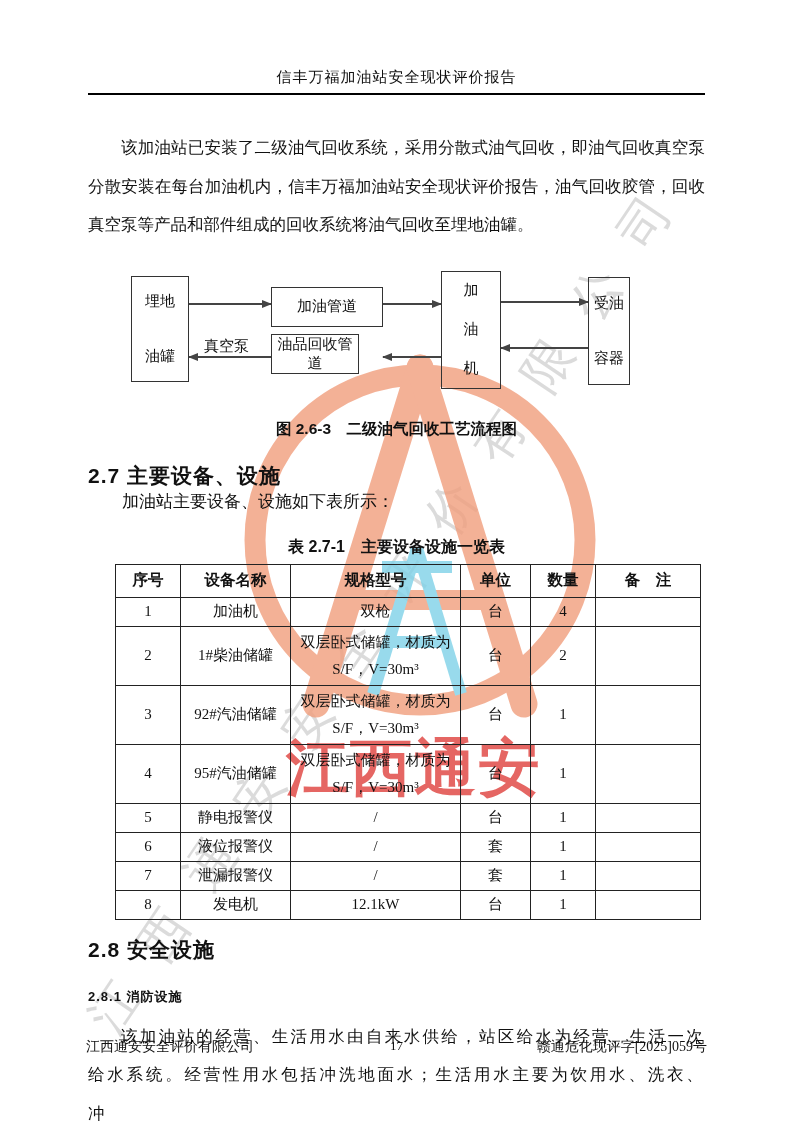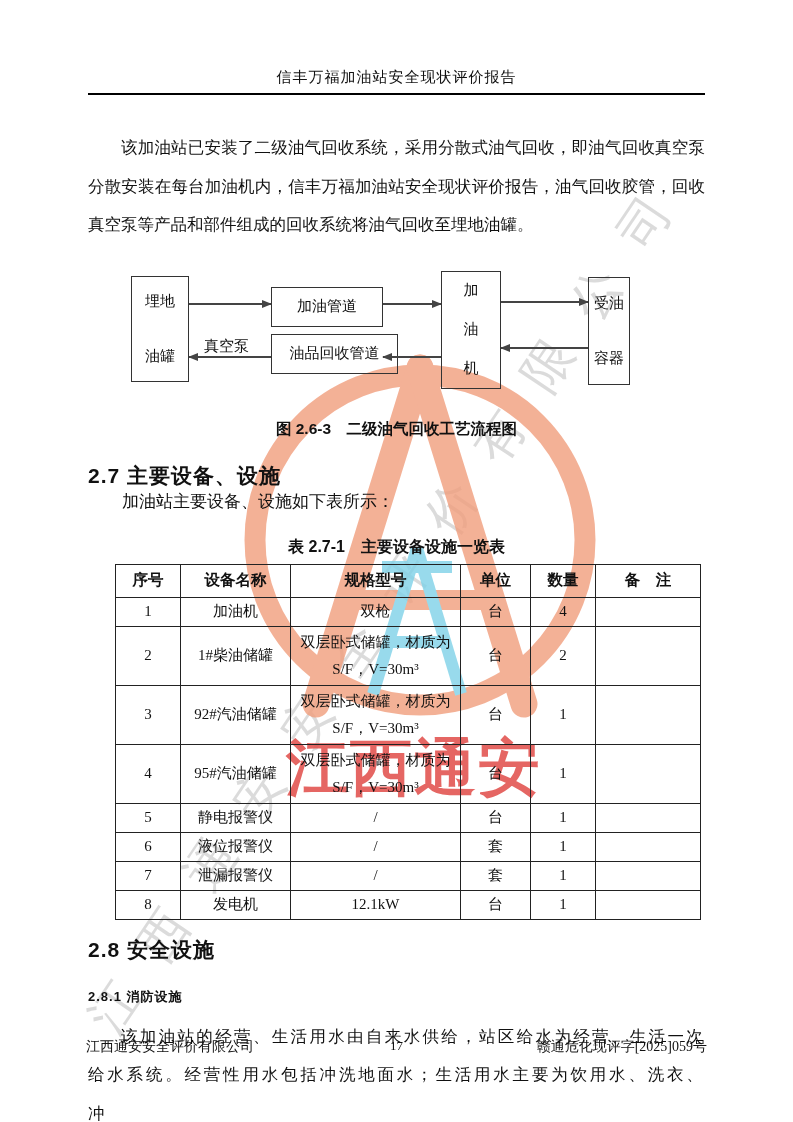--- a/index.html
+++ b/index.html
@@ -46,21 +46,21 @@
   .para-bottom { margin-top:12px; letter-spacing:2.2px; }
   
   .diagram { position:relative; height:124px; margin-top:26px; font-size:15px; }
   .dbox {
     position:absolute; border:1px solid #333; background:transparent;
     display:flex; align-items:center; justify-content:center;
     text-align:center; white-space:pre-line;
   }
   .dbox.tank   { left:43px;  top:5px;  width:58px;  height:106px; line-height:55px; }
   .dbox.pipe1  { left:183px; top:16px; width:112px; height:40px; }
-  .dbox.pipe2  { left:183px; top:63px; width:127px; height:40px; }
+  .dbox.pipe2  { left:183px; top:63px; width:88px; height:40px; }
   .dbox.disp   { left:353px; top:0;    width:60px;  height:118px; line-height:39px; }
   .dbox.recv   { left:500px; top:6px;  width:42px;  height:108px; line-height:55px;text-align:center; }
   .arr { position:absolute; height:0; border-top:2px solid #444; }
   .arr::after {
     content:""; position:absolute; top:-5px;
     border-top:4px solid transparent; border-bottom:4px solid transparent;
   }
   .arr.r::after { right:-1px; border-left:10px solid #444; }
   .arr.l::after { left:-1px;  border-right:10px solid #444; }
   .a1 { left:101px; top:32px; width:82px; }

